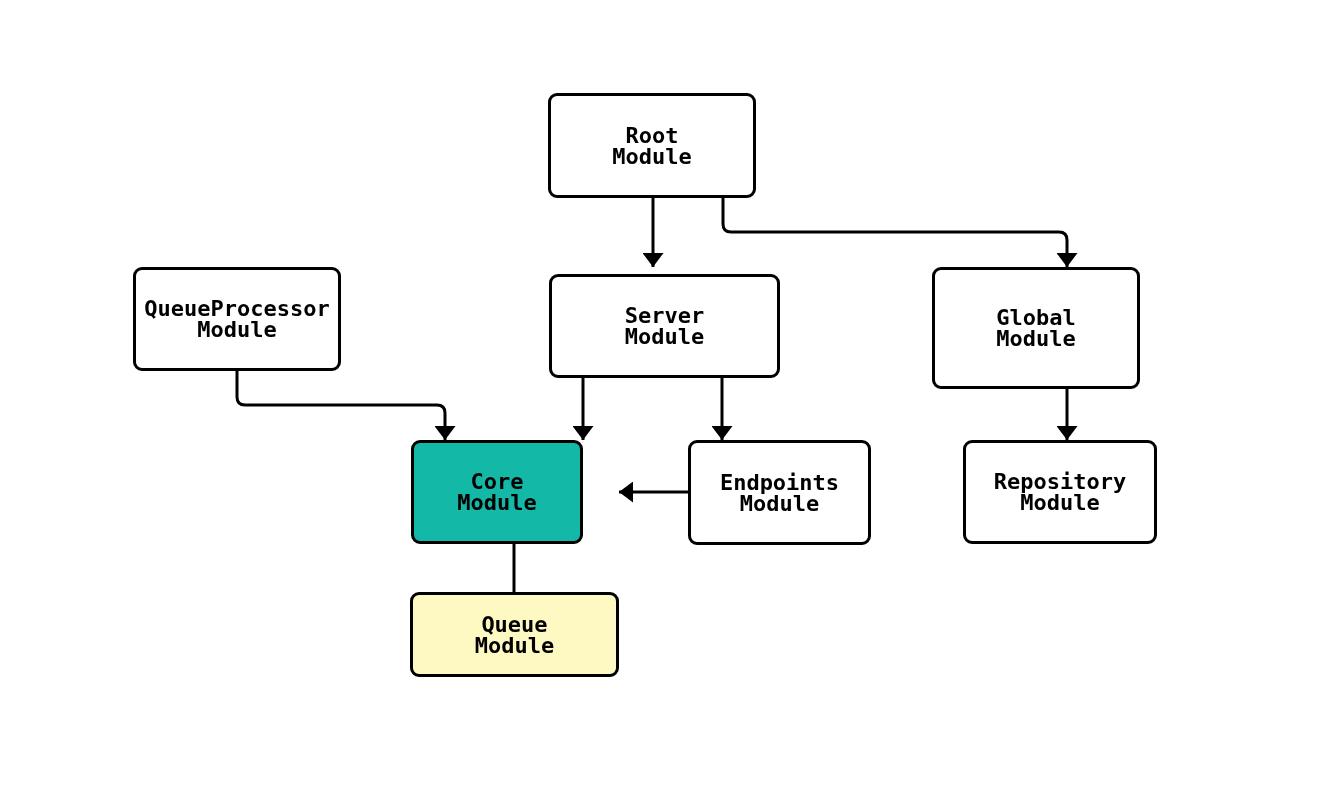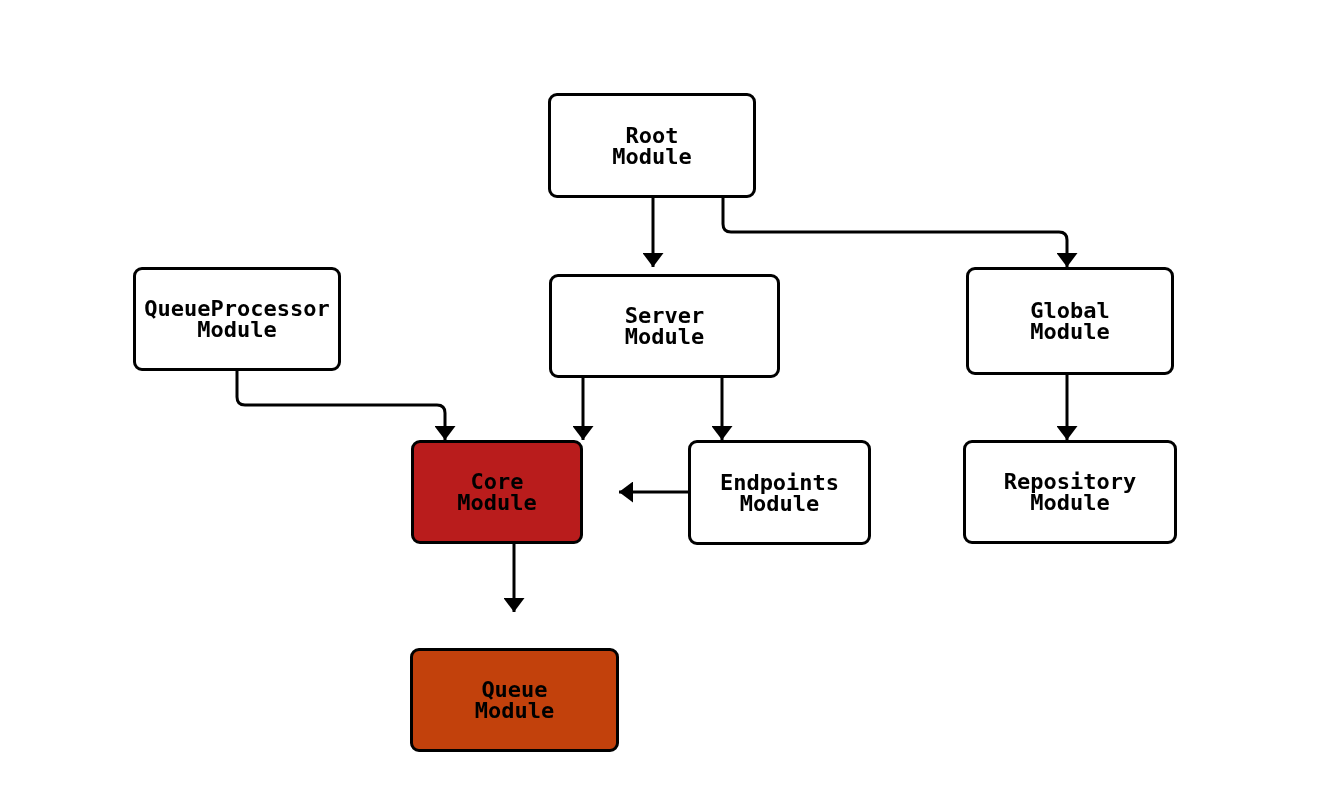--- a/index.html
+++ b/index.html
@@ -72,38 +72,38 @@
   <div class="node" style="left: 133px; top: 267px; width: 208px; height: 104px; background: rgb(255, 255, 255); border-color: rgb(0, 0, 0); align-items: center;">
     <span class="node-label">QueueProcessor
 Module</span>
   </div>
 
   <div class="node" style="left: 549px; top: 274px; width: 231px; height: 104px; background: rgb(255, 255, 255); border-color: rgb(0, 0, 0);">
     <span class="node-label">Server
 Module</span>
   </div>
 
-  <div class="node" style="left: 966px; top: 267px; width: 208px; height: 108px; background: rgb(255, 255, 255); border-color: rgb(0, 0, 0);">
+  <div class="node" style="left: 932px; top: 267px; width: 208px; height: 122px; background: rgb(255, 255, 255); border-color: rgb(0, 0, 0);">
     <span class="node-label">Global
 Module</span>
   </div>
 
-  <div class="node" style="left: 411px; top: 440px; width: 172px; height: 104px; background: #b91c1c; border-color: rgb(0, 0, 0);">
+  <div class="node" style="left: 411px; top: 440px; width: 172px; height: 104px; background: #14b8a6; border-color: rgb(0, 0, 0);">
     <span class="node-label">Core
 Module</span>
   </div>
 
   <div class="node" style="left: 688px; top: 440px; width: 183px; height: 105px; background: rgb(255, 255, 255); border-color: rgb(0, 0, 0);">
     <span class="node-label">Endpoints
 Module</span>
   </div>
 
-  <div class="node" style="left: 963px; top: 440px; width: 214px; height: 104px; background: rgb(255, 255, 255); border-color: rgb(0, 0, 0);">
+  <div class="node" style="left: 963px; top: 440px; width: 194px; height: 104px; background: rgb(255, 255, 255); border-color: rgb(0, 0, 0);">
     <span class="node-label">Repository
 Module</span>
   </div>
 
-  <div class="node" style="left: 410px; top: 648px; width: 209px; height: 104px; background: #c2410c; border-color: rgb(0, 0, 0);">
+  <div class="node" style="left: 410px; top: 592px; width: 209px; height: 85px; background: #fef9c3; border-color: rgb(0, 0, 0);">
     <span class="node-label">Queue
 Module</span>
   </div>
 
 </div>
 
 </body></html>

